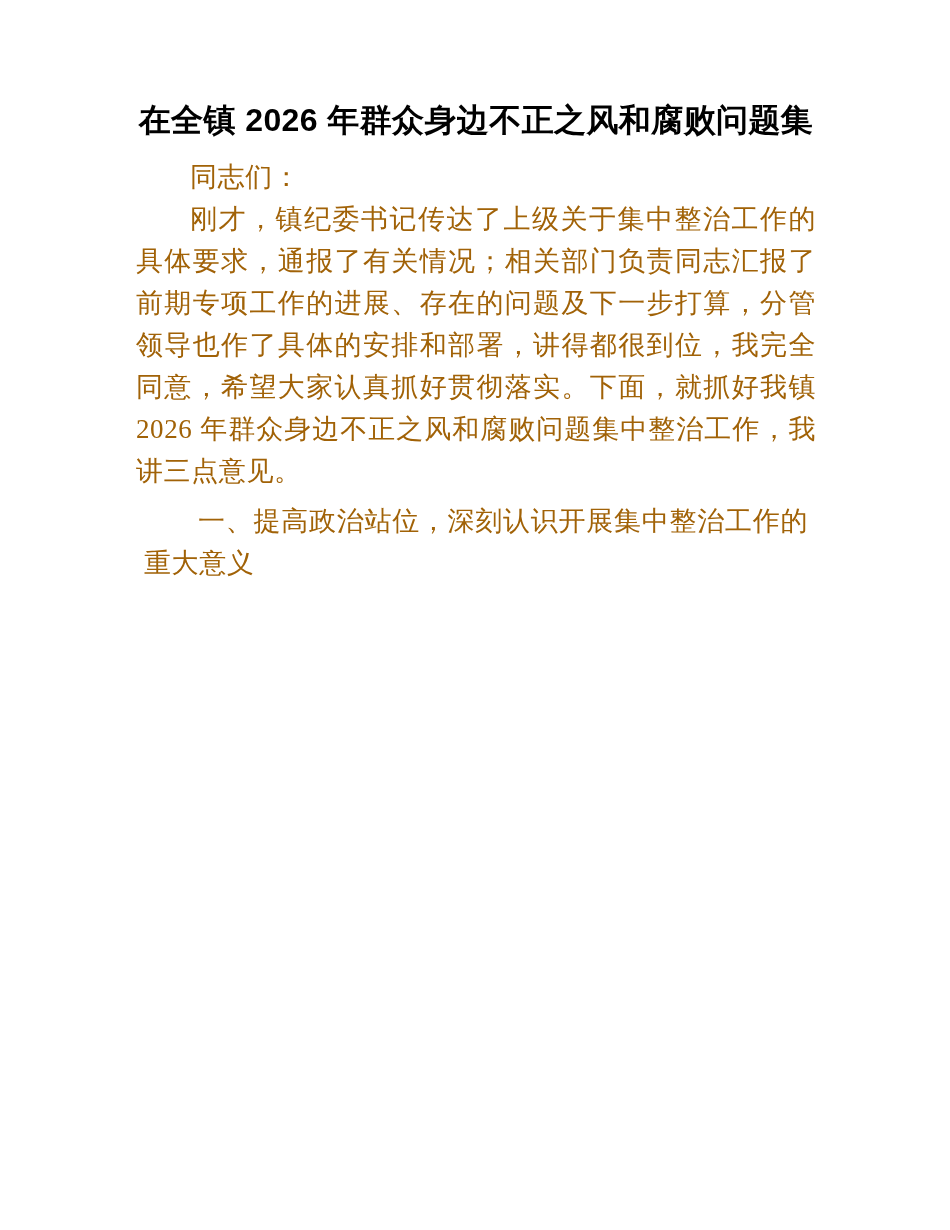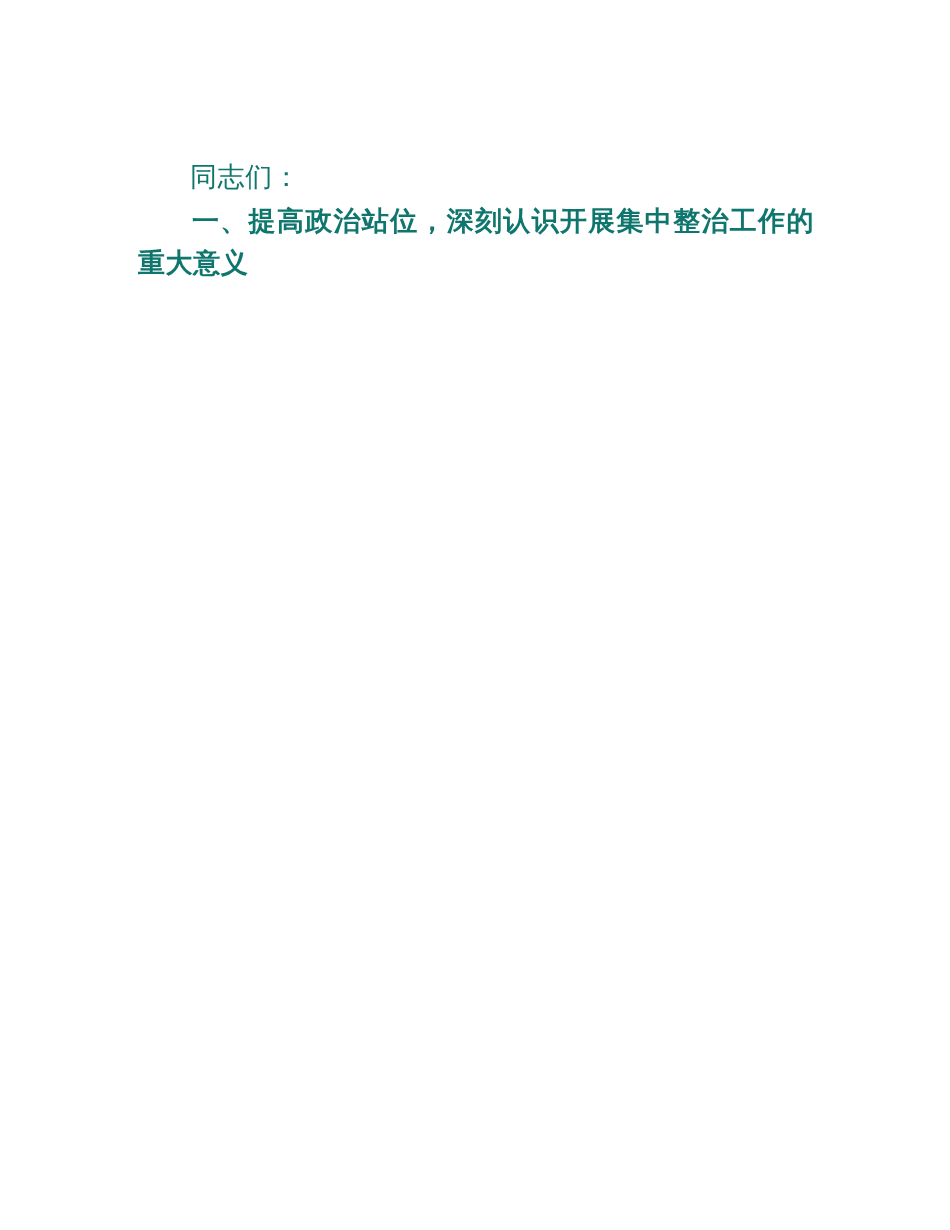--- a/index.html
+++ b/index.html
@@ -29,53 +29,54 @@
     color: #000000;
     text-align: center;
     letter-spacing: 0.4px;
     margin: 0 0 12px 0;
     padding: 0;
   }
   .body-block {
     font-family: "Liberation Serif", "DejaVu Serif", serif;
     font-size: 27px;
     line-height: 42px;
-    color: #0f766e;
+    color: #a16207;
     text-align: justify;
     text-justify: inter-character;
     letter-spacing: 0.6px;
     margin: 0;
     padding: 0;
   }
   .para {
     text-indent: 2em;
     margin: 0;
     padding: 0;
   }
   .section-heading {
     text-indent: 2em;
-    margin: 2px;
+    margin: 8px;
     padding: 0;
-    font-weight: 700;
+    font-weight: 400;
   }
 </style>
 </head>
 <body>
 
 <div class="page">
   <div class="content">
 
     <h1 class="doc-title">
-      <br>
+      <span>在全镇 2026 年群众身边不正之风和腐败问题集</span><br>
     </h1>
 
     <div class="body-block">
 
       <p class="para">同志们：</p>
 
 
+      <p class="para">刚才，镇纪委书记传达了上级关于集中整治工作的具体要求，通报了有关情况；相关部门负责同志汇报了前期专项工作的进展、存在的问题及下一步打算，分管领导也作了具体的安排和部署，讲得都很到位，我完全同意，希望大家认真抓好贯彻落实。下面，就抓好我镇 2026 年群众身边不正之风和腐败问题集中整治工作，我讲三点意见。</p>
 
       <p class="section-heading">一、提高政治站位，深刻认识开展集中整治工作的重大意义</p>
 
 
     </div>
   </div>
 </div>
 
 </body></html>

